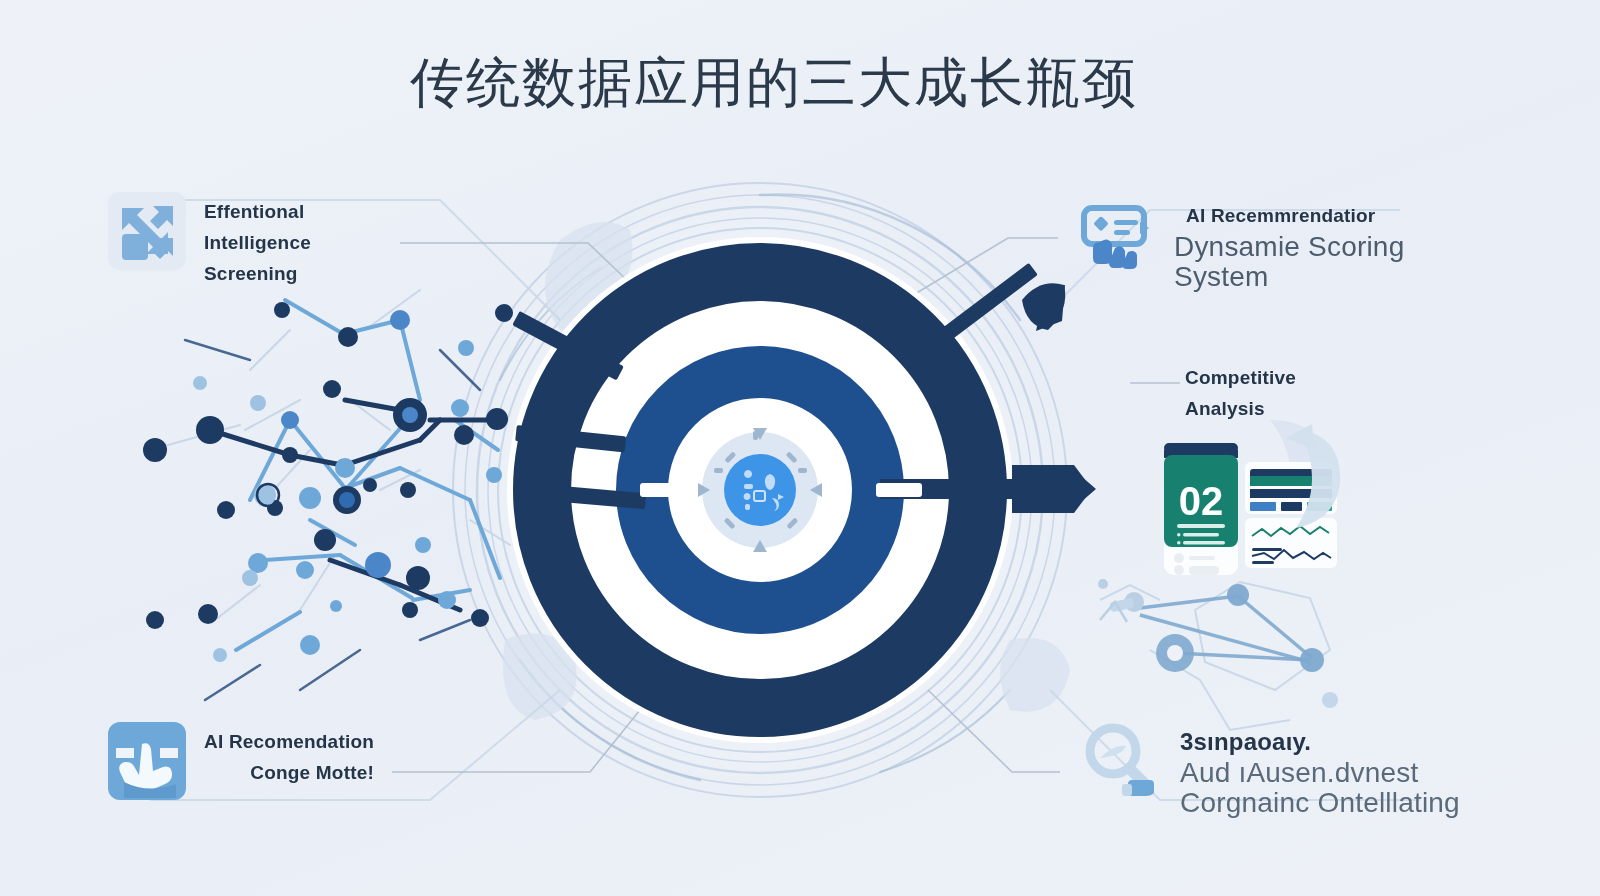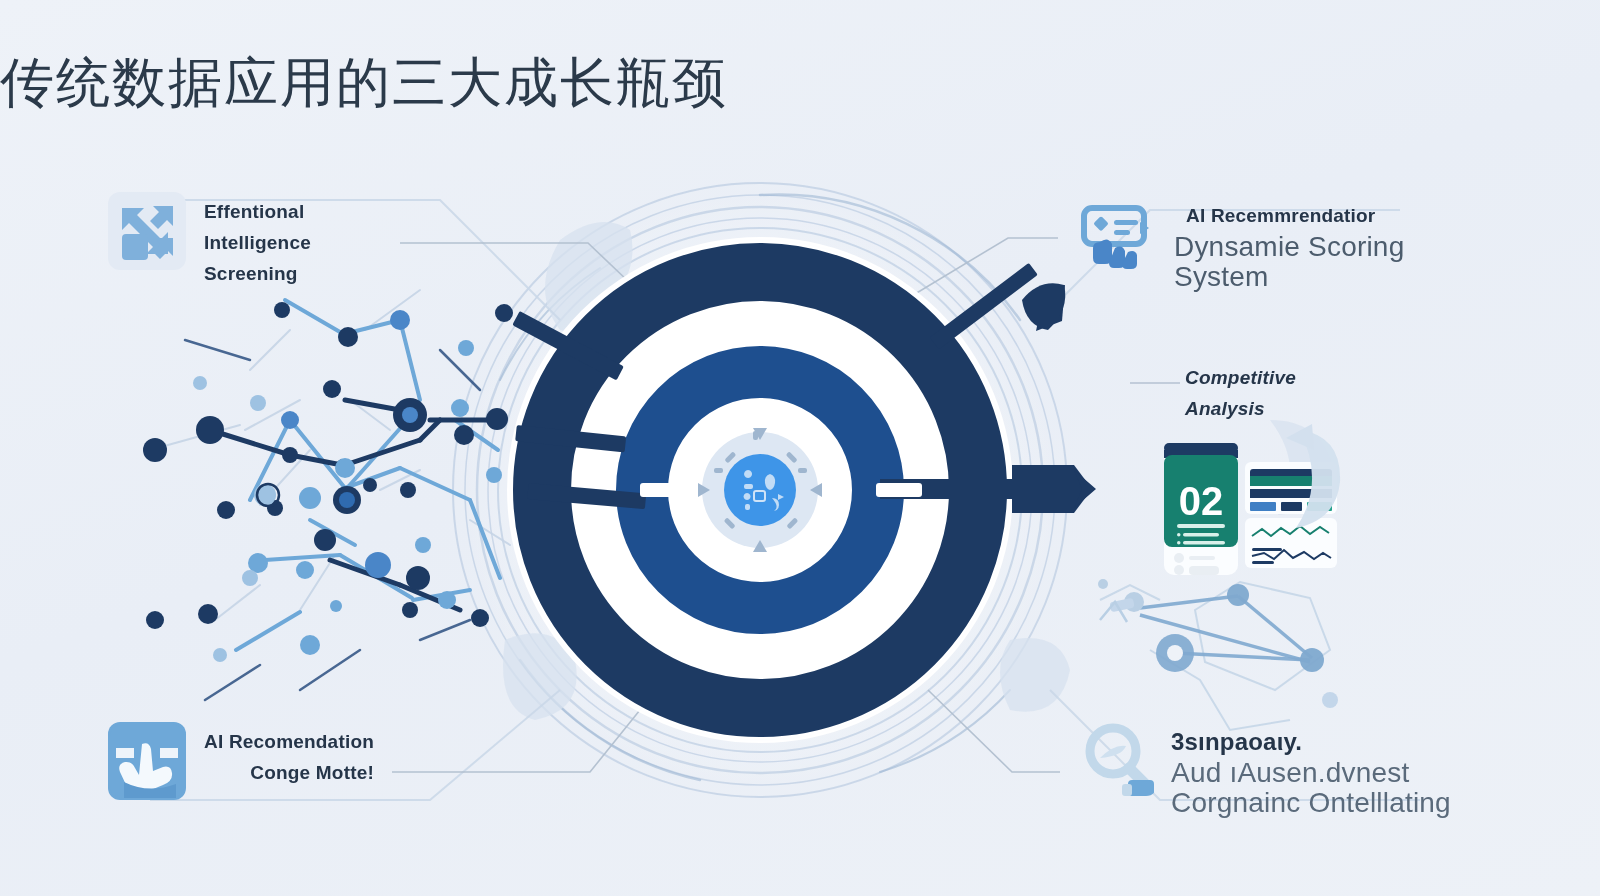--- a/index.html
+++ b/index.html
@@ -15,21 +15,21 @@
     background: linear-gradient(160deg, #eef2f8 0%, #e9eef6 45%, #edf1f7 100%);
     font-family: "Liberation Sans", sans-serif;
   }
 
   
   #title {
     position: absolute;
     top: 48px;
     left: 0;
     width: 1548px;
-    text-align: left;
+    text-align: center;
     font-size: 54px;
     line-height: 70px;
     letter-spacing: 2px;
     color: #2b3a4a;
     font-family: "DejaVu Sans", "Liberation Sans", sans-serif;
     font-weight: 400;
     white-space: nowrap;
   }
 
   
@@ -81,22 +81,22 @@
   .label-title.garbled { font-size: 24px; }
 
   
   #lg-tl { top: 192px; left: 108px; }
   #lg-tr { top: 196px; left: 1078px; }
   #lg-mr { top: 358px; left: 1185px; }
   #lg-bl { top: 722px; left: 108px; text-align: right; }
   #lg-br { top: 718px; left: 1080px; }
 
   #lg-tr .label-title { width: 300px; overflow: hidden; margin-left: 12px; }
-  #lg-mr .label-title { width: 260px; font-style: italic; }
-  #lg-br { gap: 13px; }
+  #lg-mr .label-title { width: 260px; }
+  #lg-br { gap: 22px; }
   #lg-br .label-text { padding-top: 8px; }
 </style>
 </head>
 <body>
 
 <div id="canvas">
 
   <svg class="layer" viewBox="0 0 1600 896">
     <defs>
       <radialGradient id="glowGrad" cx="50%" cy="50%" r="50%">

